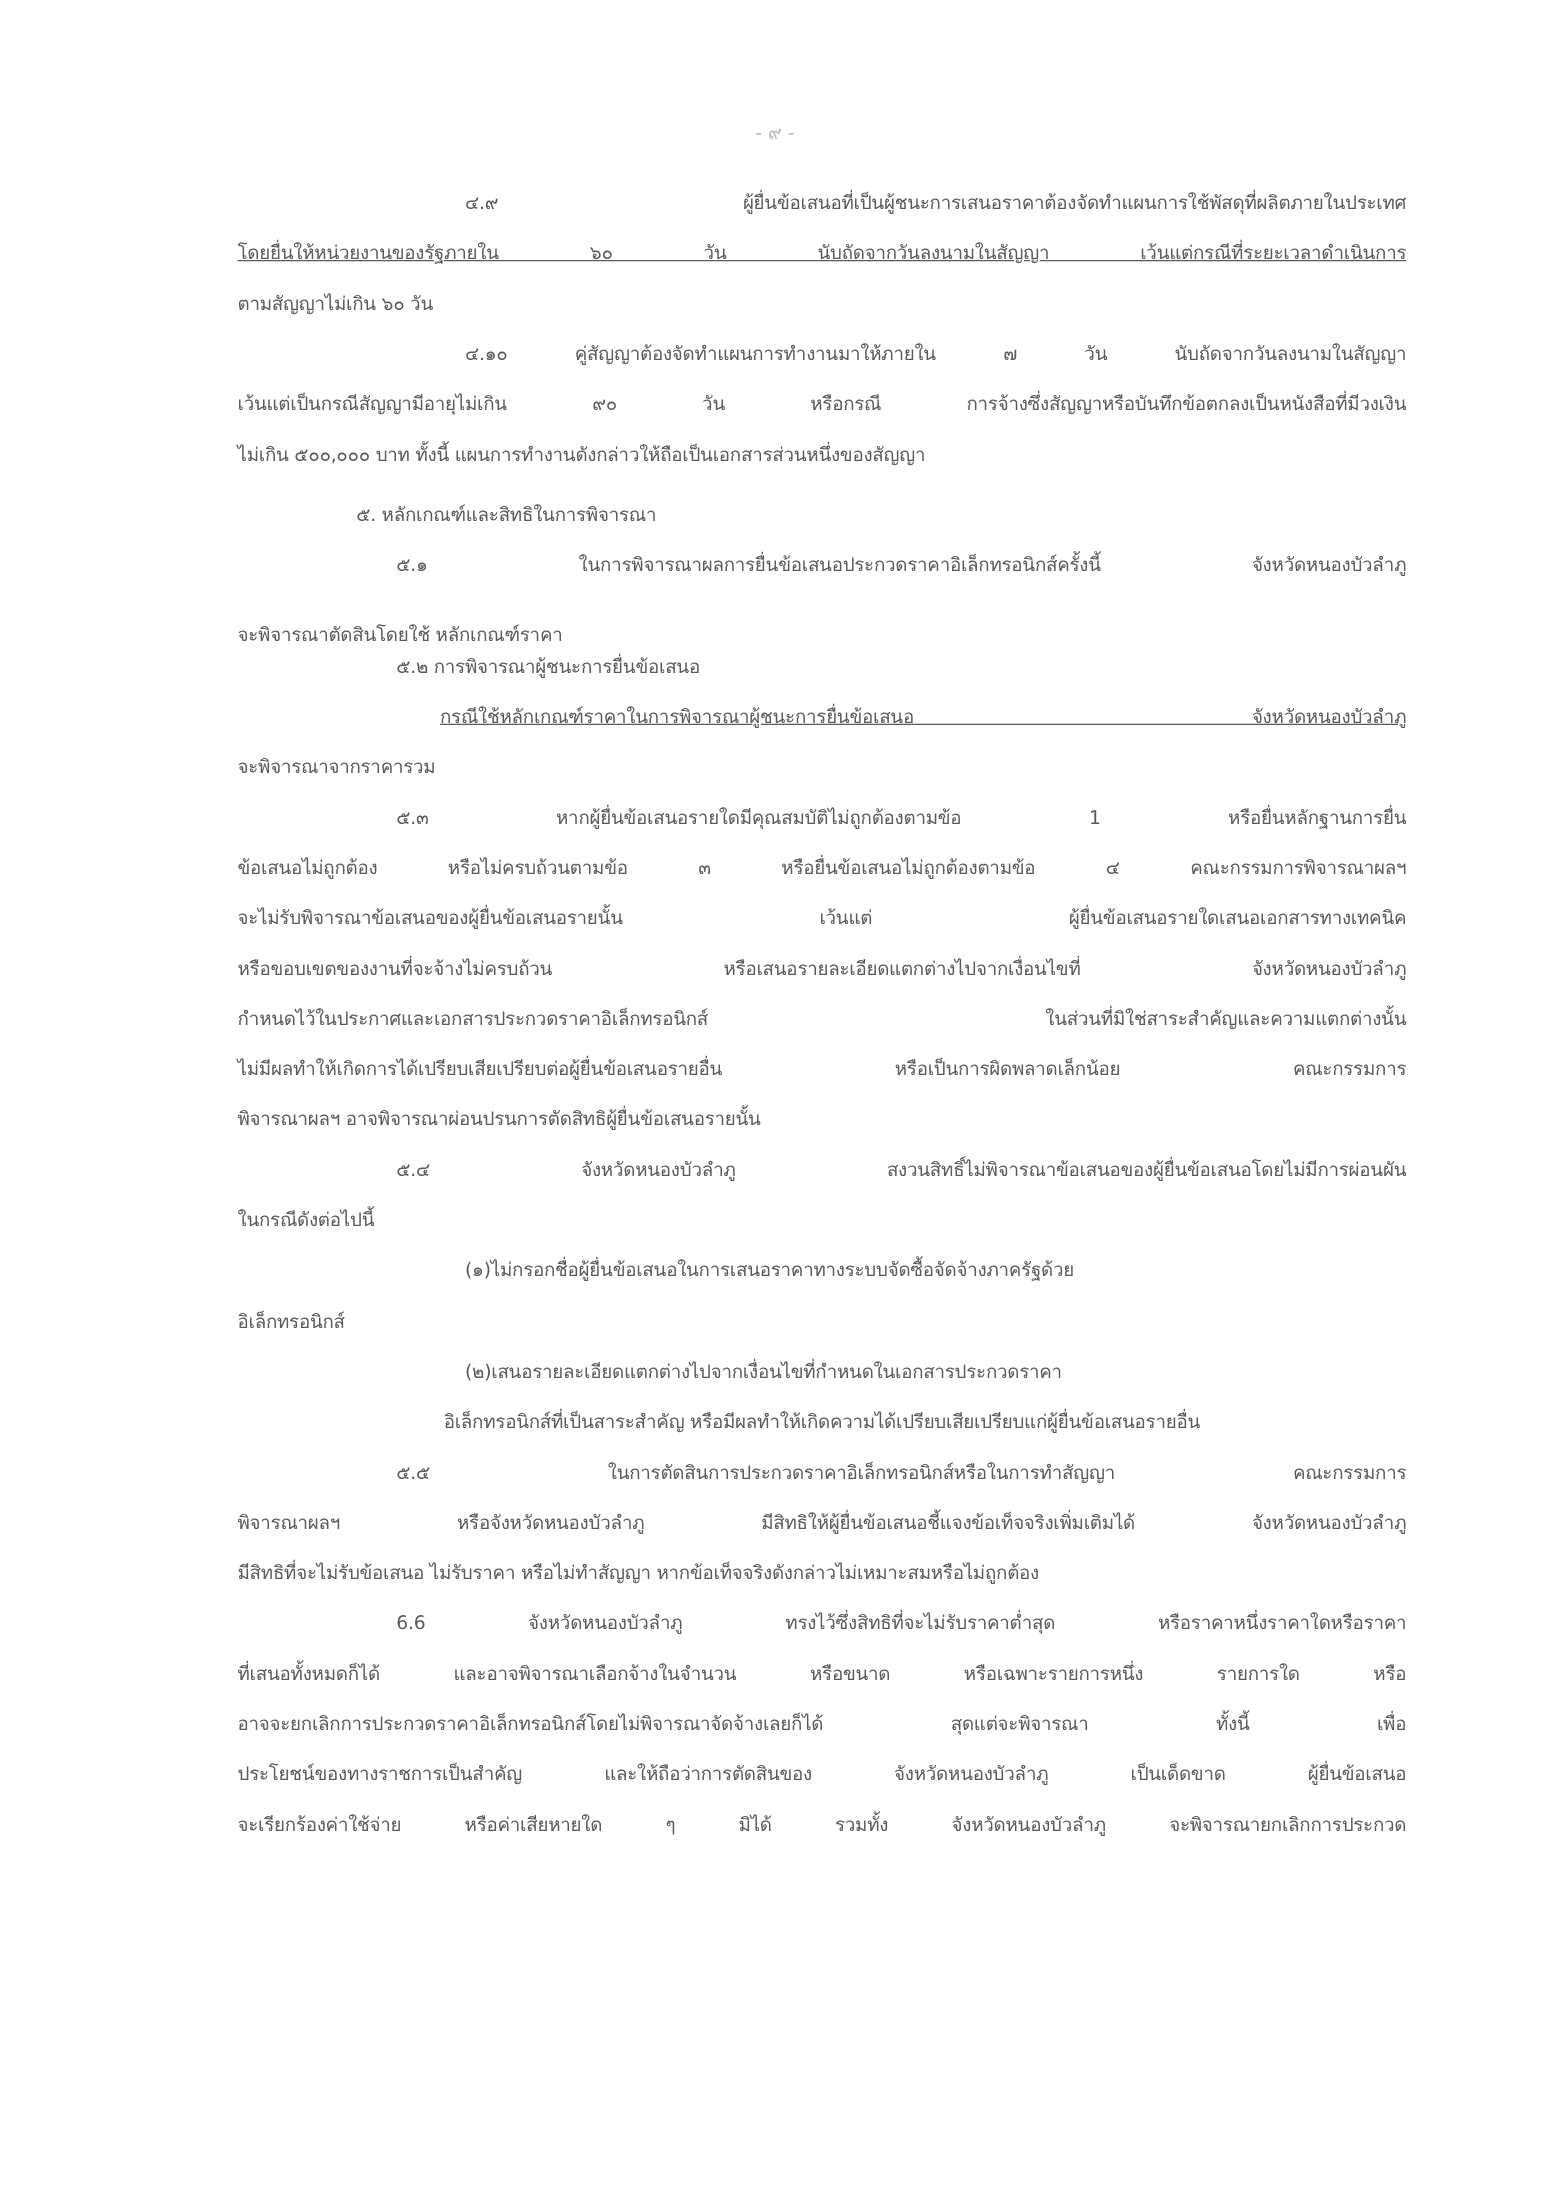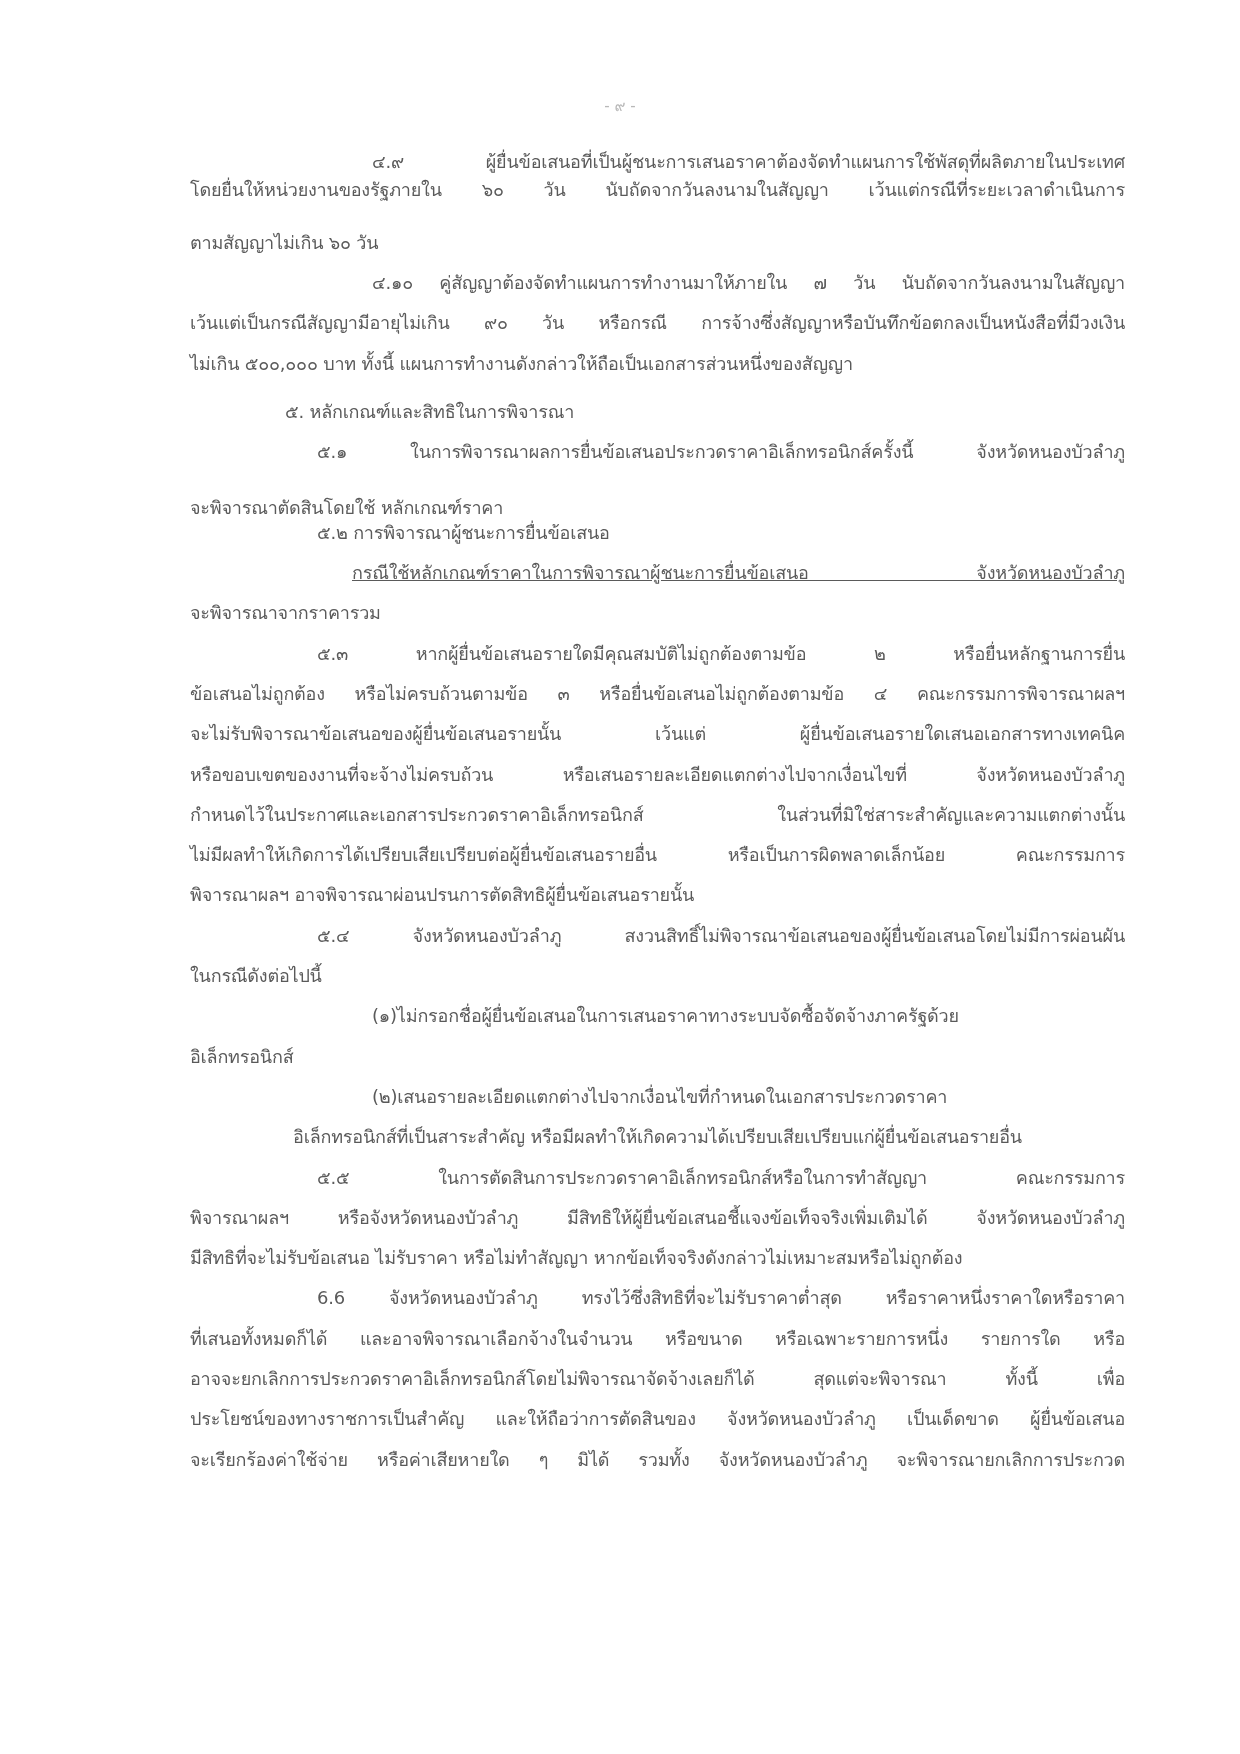--- a/index.html
+++ b/index.html
@@ -1,44 +1,44 @@
 <!DOCTYPE html>
 <html><head>
 <meta charset="utf-8">
 <style>
   html, body { margin: 0; padding: 0; background: #ffffff; }
   body { width: 1240px; height: 1754px; position: relative; overflow: hidden; }
   .page { position: absolute; left: 0; top: 0; width: 1240px; height: 1754px; background: #ffffff; }
   .pgnum { position: absolute; top: 94px; left: 0; width: 1240px; text-align: center;
            font-family: "DejaVu Sans", sans-serif; font-size: 15px; color: #b8b8b8; }
   .ln { position: absolute; left: 190px; width: 935px; height: 40px; line-height: 40px;
-        font-family: "DejaVu Sans", sans-serif; font-size: 18px; color: #5a5a5a;
+        font-family: "DejaVu Sans", sans-serif; font-size: 15px; color: #5a5a5a;
         white-space: nowrap; overflow: visible; letter-spacing: -0.2px; }
   .ln.j { text-align: justify; text-align-last: justify; }
   .ln.l { text-align: left; }
 </style>
 </head>
 <body>
 
 <div class="page">
   <div class="pgnum">- ๙ -</div>
   <div id="body-lines">
       <div class="ln j" style="top: 142px; left: 372px; width: 753px;">๔.๙ ผู้ยื่นข้อเสนอที่เป็นผู้ชนะการเสนอราคาต้องจัดทำแผนการใช้พัสดุที่ผลิตภายในประเทศ</div>
-      <div class="ln j" style="top: 170px; left: 190px; width: 935px;">โดยยื่นให้หน่วยงานของรัฐภายใน ๖๐ วัน นับถัดจากวันลงนามในสัญญา เว้นแต่กรณีที่ระยะเวลาดำเนินการ</div>
+      <div class="ln j" style="top: 182px; left: 190px; width: 935px; text-decoration: underline;">โดยยื่นให้หน่วยงานของรัฐภายใน ๖๐ วัน นับถัดจากวันลงนามในสัญญา เว้นแต่กรณีที่ระยะเวลาดำเนินการ</div>
       <div class="ln l" style="top: 223px; left: 190px; width: 935px;">ตามสัญญาไม่เกิน ๖๐ วัน</div>
       <div class="ln j" style="top: 263px; left: 372px; width: 753px;">๔.๑๐ คู่สัญญาต้องจัดทำแผนการทำงานมาให้ภายใน ๗ วัน นับถัดจากวันลงนามในสัญญา</div>
       <div class="ln j" style="top: 303px; left: 190px; width: 935px;">เว้นแต่เป็นกรณีสัญญามีอายุไม่เกิน ๙๐ วัน หรือกรณี การจ้างซึ่งสัญญาหรือบันทึกข้อตกลงเป็นหนังสือที่มีวงเงิน</div>
       <div class="ln l" style="top: 344px; left: 190px; width: 935px;">ไม่เกิน ๕๐๐,๐๐๐ บาท ทั้งนี้ แผนการทำงานดังกล่าวให้ถือเป็นเอกสารส่วนหนึ่งของสัญญา</div>
       <div class="ln l" style="top: 392px; left: 285px; width: 840px;">๕.   หลักเกณฑ์และสิทธิในการพิจารณา</div>
       <div class="ln j" style="top: 432px; left: 317px; width: 808px;">๕.๑ ในการพิจารณาผลการยื่นข้อเสนอประกวดราคาอิเล็กทรอนิกส์ครั้งนี้ จังหวัดหนองบัวลำภู</div>
       <div class="ln l" style="top: 488px; left: 190px; width: 935px;">จะพิจารณาตัดสินโดยใช้ หลักเกณฑ์ราคา</div>
       <div class="ln l" style="top: 513px; left: 317px; width: 808px;">๕.๒ การพิจารณาผู้ชนะการยื่นข้อเสนอ</div>
       <div class="ln j" style="top: 553px; left: 352px; width: 773px; text-decoration: underline;">กรณีใช้หลักเกณฑ์ราคาในการพิจารณาผู้ชนะการยื่นข้อเสนอ จังหวัดหนองบัวลำภู</div>
       <div class="ln l" style="top: 593px; left: 190px; width: 935px;">จะพิจารณาจากราคารวม</div>
-      <div class="ln j" style="top: 634px; left: 317px; width: 808px;">๕.๓ หากผู้ยื่นข้อเสนอรายใดมีคุณสมบัติไม่ถูกต้องตามข้อ ๒ หรือยื่นหลักฐานการยื่น</div>
+      <div class="ln j" style="top: 634px; left: 317px; width: 808px;">๕.๓ หากผู้ยื่นข้อเสนอรายใดมีคุณสมบัติไม่ถูกต้องตามข้อ 1 หรือยื่นหลักฐานการยื่น</div>
       <div class="ln j" style="top: 674px; left: 190px; width: 935px;">ข้อเสนอไม่ถูกต้อง หรือไม่ครบถ้วนตามข้อ ๓ หรือยื่นข้อเสนอไม่ถูกต้องตามข้อ ๔ คณะกรรมการพิจารณาผลฯ</div>
       <div class="ln j" style="top: 714px; left: 190px; width: 935px;">จะไม่รับพิจารณาข้อเสนอของผู้ยื่นข้อเสนอรายนั้น เว้นแต่ ผู้ยื่นข้อเสนอรายใดเสนอเอกสารทางเทคนิค</div>
       <div class="ln j" style="top: 755px; left: 190px; width: 935px;">หรือขอบเขตของงานที่จะจ้างไม่ครบถ้วน หรือเสนอรายละเอียดแตกต่างไปจากเงื่อนไขที่ จังหวัดหนองบัวลำภู</div>
       <div class="ln j" style="top: 795px; left: 190px; width: 935px;">กำหนดไว้ในประกาศและเอกสารประกวดราคาอิเล็กทรอนิกส์ ในส่วนที่มิใช่สาระสำคัญและความแตกต่างนั้น</div>
       <div class="ln j" style="top: 835px; left: 190px; width: 935px;">ไม่มีผลทำให้เกิดการได้เปรียบเสียเปรียบต่อผู้ยื่นข้อเสนอรายอื่น หรือเป็นการผิดพลาดเล็กน้อย คณะกรรมการ</div>
       <div class="ln l" style="top: 875px; left: 190px; width: 935px;">พิจารณาผลฯ อาจพิจารณาผ่อนปรนการตัดสิทธิผู้ยื่นข้อเสนอรายนั้น</div>
       <div class="ln j" style="top: 916px; left: 317px; width: 808px;">๕.๔  จังหวัดหนองบัวลำภู สงวนสิทธิ์ไม่พิจารณาข้อเสนอของผู้ยื่นข้อเสนอโดยไม่มีการผ่อนผัน</div>
       <div class="ln l" style="top: 956px; left: 190px; width: 935px;">ในกรณีดังต่อไปนี้</div>
       <div class="ln j" style="top: 996px; left: 372px; width: 753px;">(๑)ไม่กรอกชื่อผู้ยื่นข้อเสนอในการเสนอราคาทางระบบจัดซื้อจัดจ้างภาครัฐด้วย</div>
       <div class="ln l" style="top: 1037px; left: 190px; width: 935px;">อิเล็กทรอนิกส์</div>

